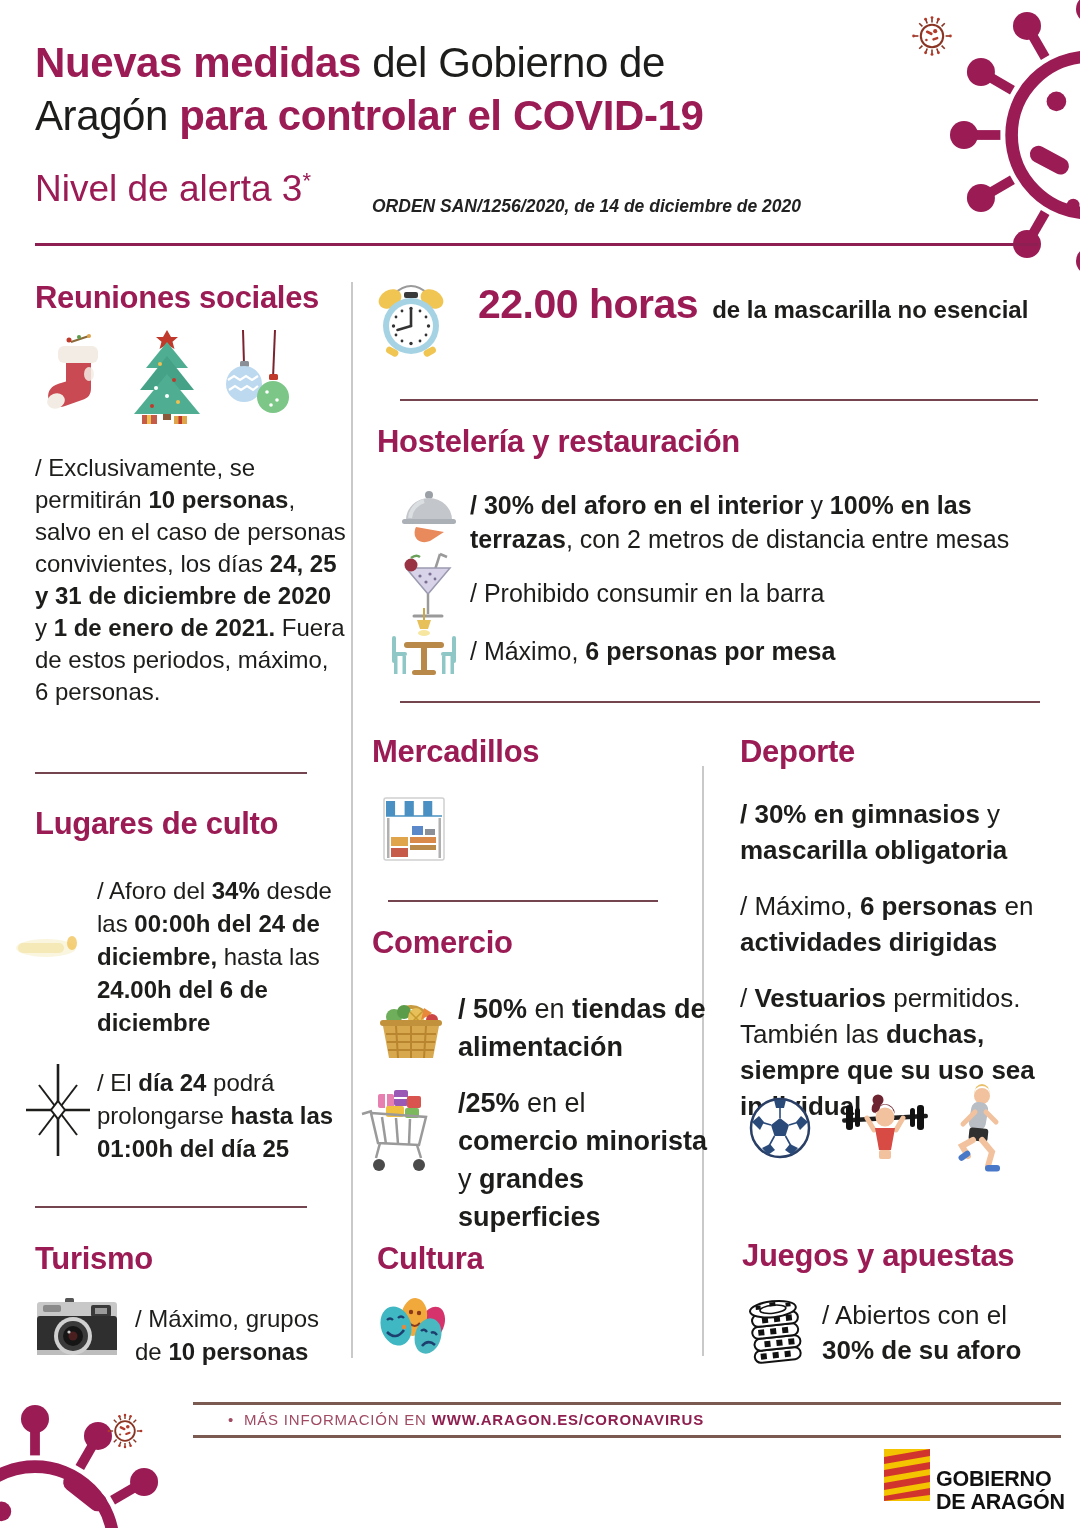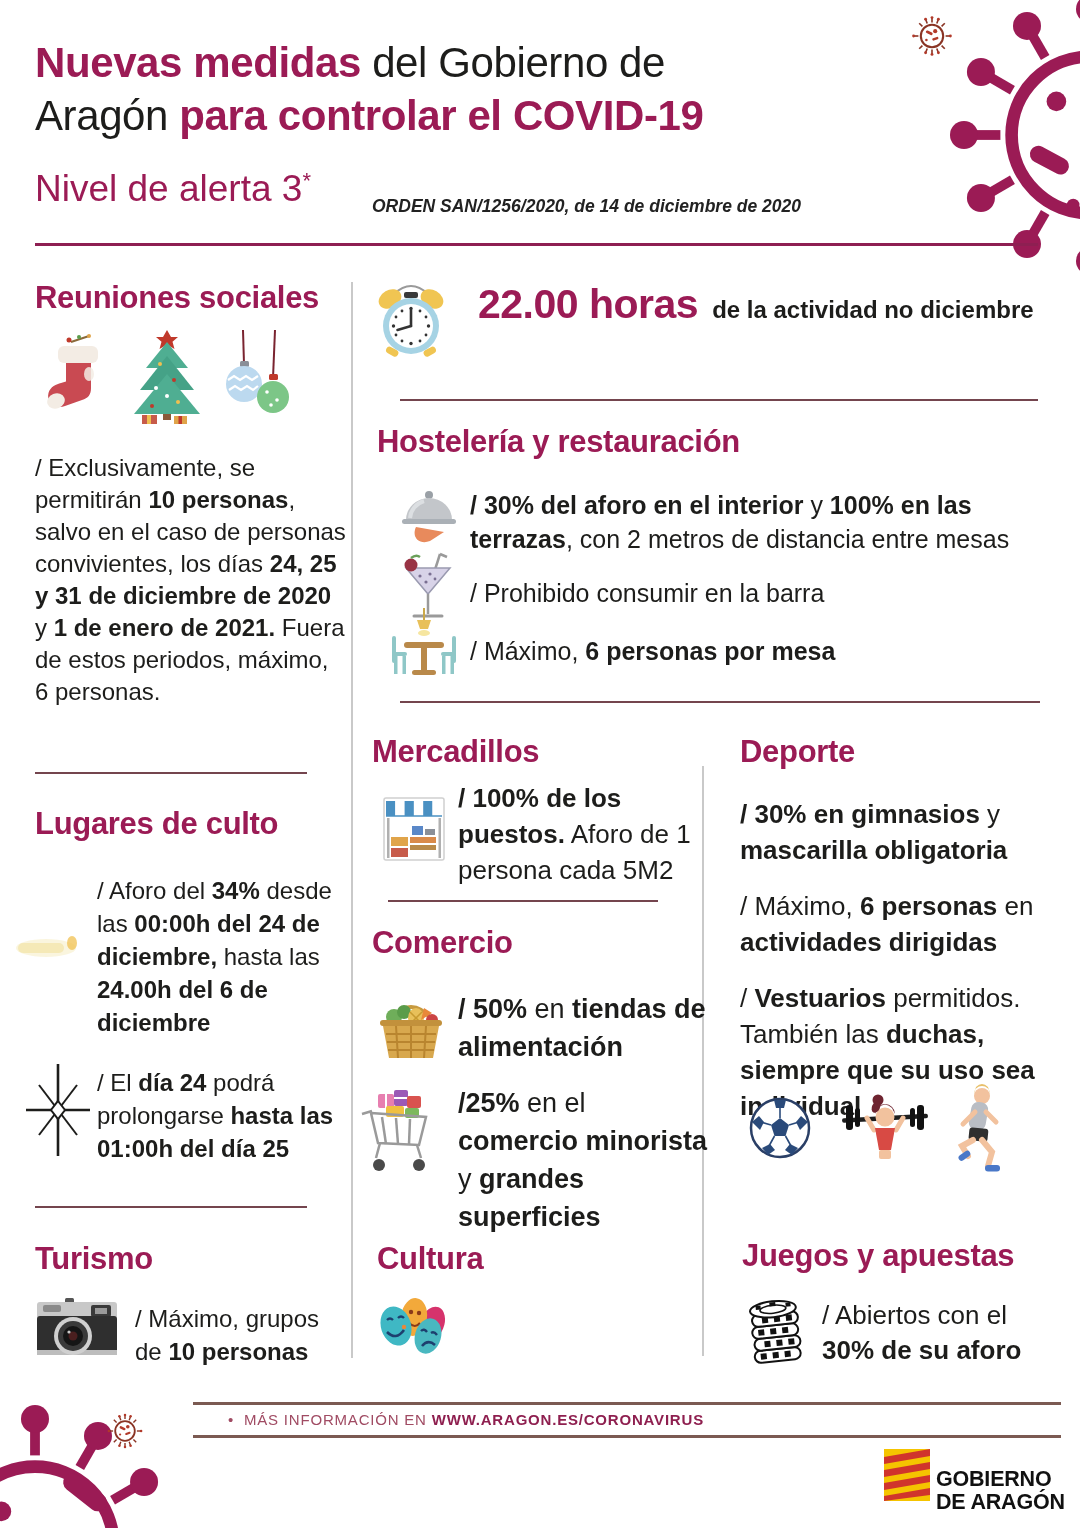--- a/index.html
+++ b/index.html
@@ -274,21 +274,21 @@
         <circle cx="22" cy="59" r="1.4"></circle>
         <circle cx="52" cy="59" r="1.4"></circle>
     </g>
     <line x1="37" y1="50" x2="37" y2="34" stroke="#333333" stroke-width="2.6" stroke-linecap="round"></line>
     <line x1="37" y1="50" x2="23.5" y2="54" stroke="#333333" stroke-width="2.6" stroke-linecap="round"></line>
   </svg>
 
   <div class="abs" style="left:478px;top:280px">
     <div class="closure-row">
       <span class="closure-time">22.00 horas</span>
-      <span class="closure-l2">de la actividad no diciembre</span>
+      <span class="closure-l2">de la mascarilla no esencial</span>
     </div>
   </div>
 
   <div class="hr" style="left:400px;top:399px;width:638px"></div>
 
   <div class="abs h2" style="left:377px;top:424px">Hostelería y restauración</div>
 
   <svg class="abs" style="left:398px;top:486px" width="62" height="58" viewBox="0 0 62 58">
     <circle cx="31" cy="9" r="4" fill="#9aa0a6"></circle>
     <path d="M8,34 A23,22 0 0 1 54,34 Z" fill="#c3c6ca"></path>
@@ -360,23 +360,20 @@
     <rect x="5" y="22" width="2.5" height="40" fill="#b0b0b0"></rect>
     <rect x="56.5" y="22" width="2.5" height="40" fill="#b0b0b0"></rect>
     <rect x="30" y="30" width="11" height="9" fill="#5a88c8"></rect>
     <rect x="43" y="33" width="10" height="6" fill="#8a8f98"></rect>
     <rect x="28" y="41" width="26" height="6" fill="#d98a4a"></rect>
     <rect x="9" y="41" width="17" height="9" fill="#e0a44a"></rect>
     <rect x="9" y="52" width="17" height="9" fill="#c75b4a"></rect>
     <rect x="28" y="49" width="26" height="5" fill="#b98a4a"></rect>
   </svg>
 
-  <div class="abs t26" style="left:458px;top:780px;width:245px">
-    <span class="b">/ 100% de los puestos.</span><span> Aforo de 1 persona cada 5M2</span>
-  </div>
 
   <div class="hr" style="left:388px;top:900px;width:270px"></div>
 
   <div class="abs h2" style="left:372px;top:925px">Comercio</div>
 
   <svg class="abs" style="left:374px;top:984px" width="74" height="78" viewBox="0 0 74 78">
     <path d="M14,38 Q37,8 60,38" fill="none" stroke="#c79a3f" stroke-width="4"></path>
     <circle cx="20" cy="33" r="8" fill="#6fae5a"></circle>
       <circle cx="30" cy="28" r="7" fill="#5a9c4a"></circle>
     <ellipse cx="42" cy="34" rx="8" ry="10" fill="#e8c05a"></ellipse>

